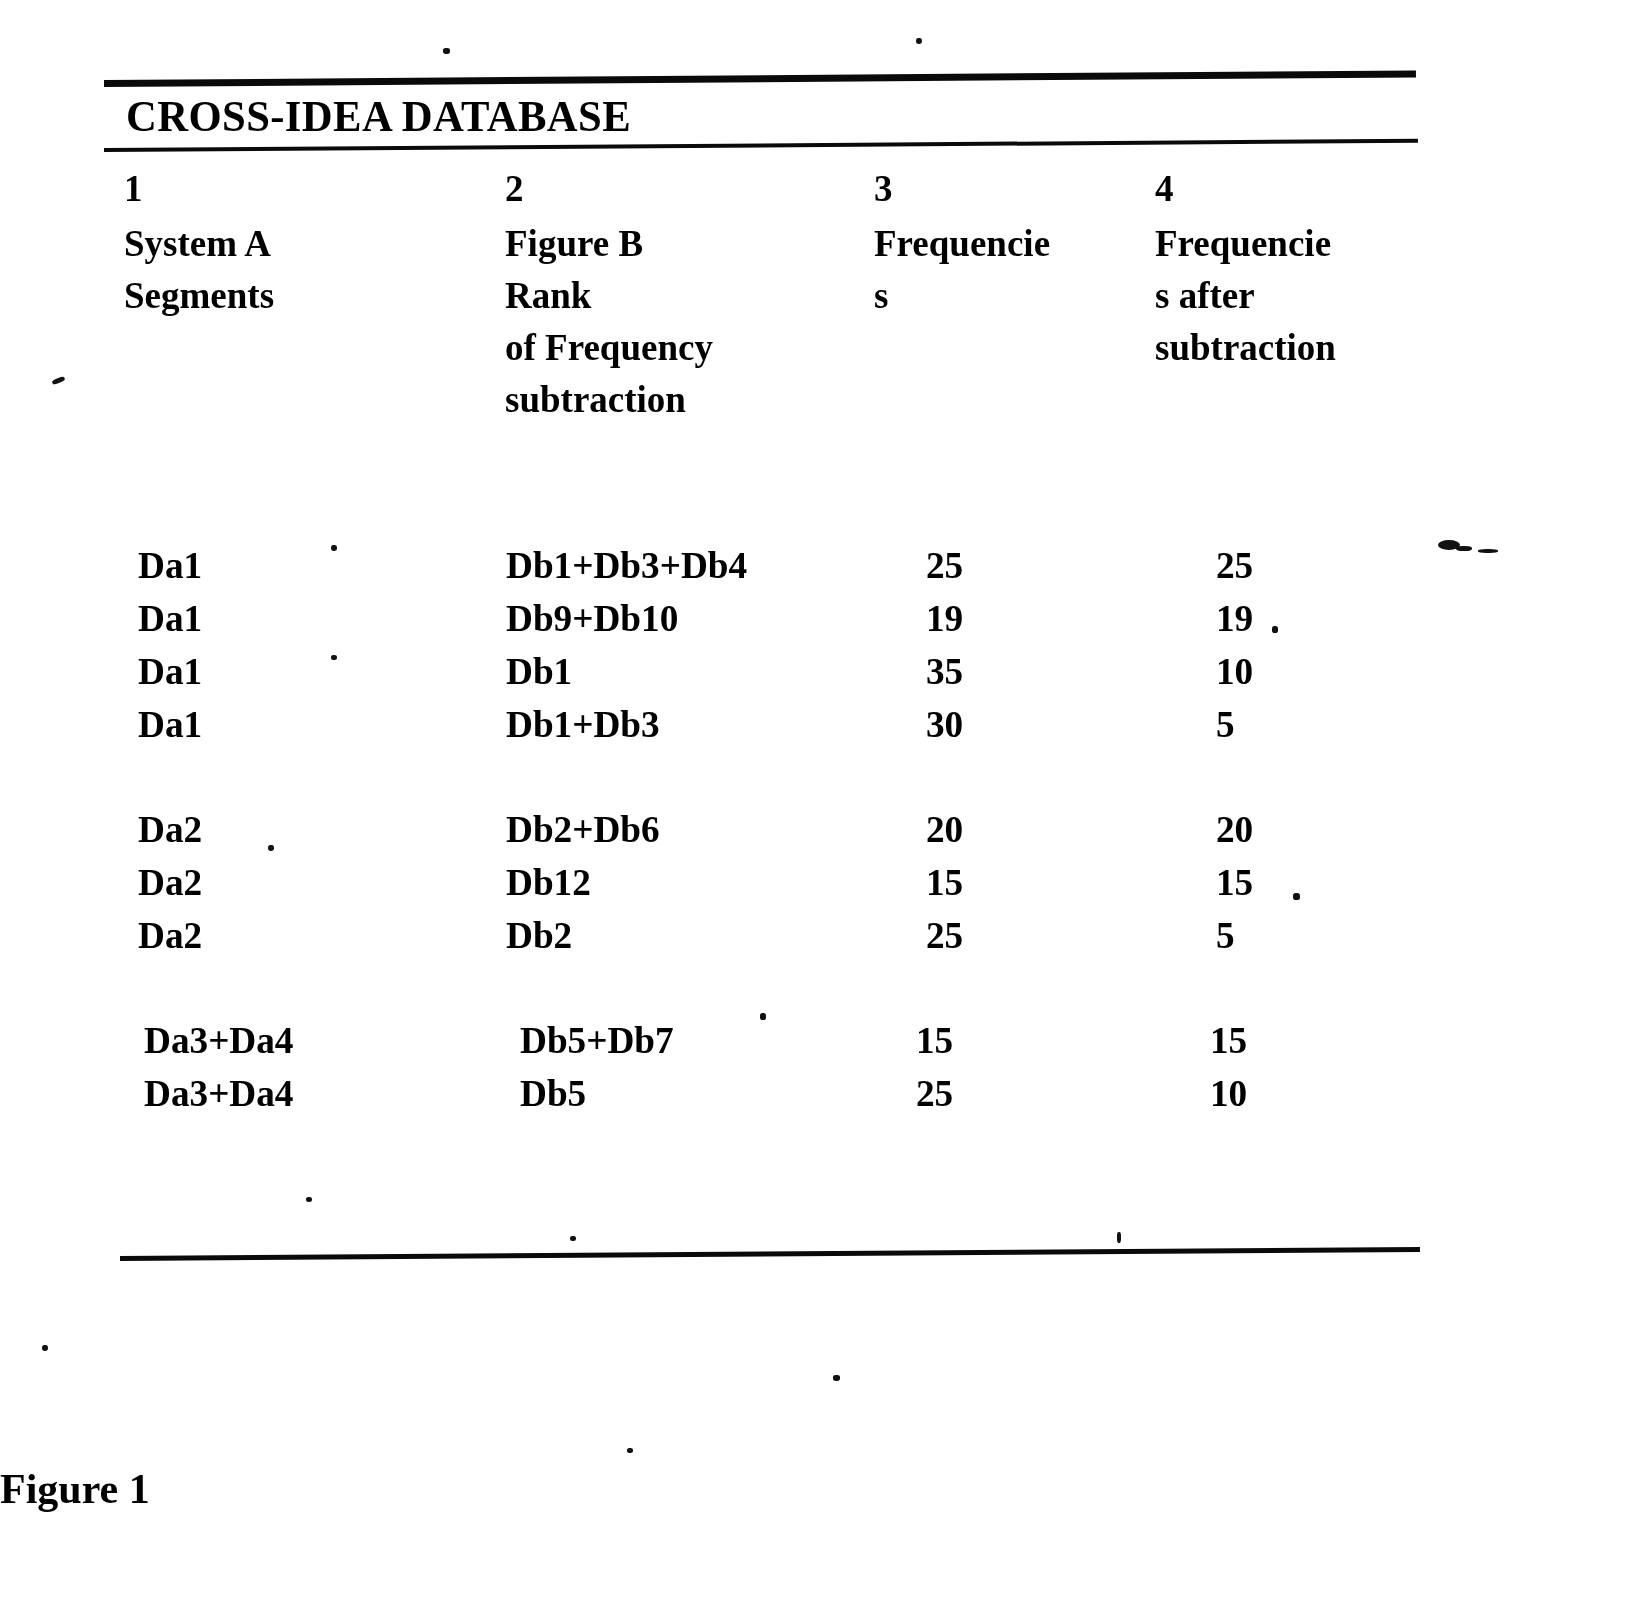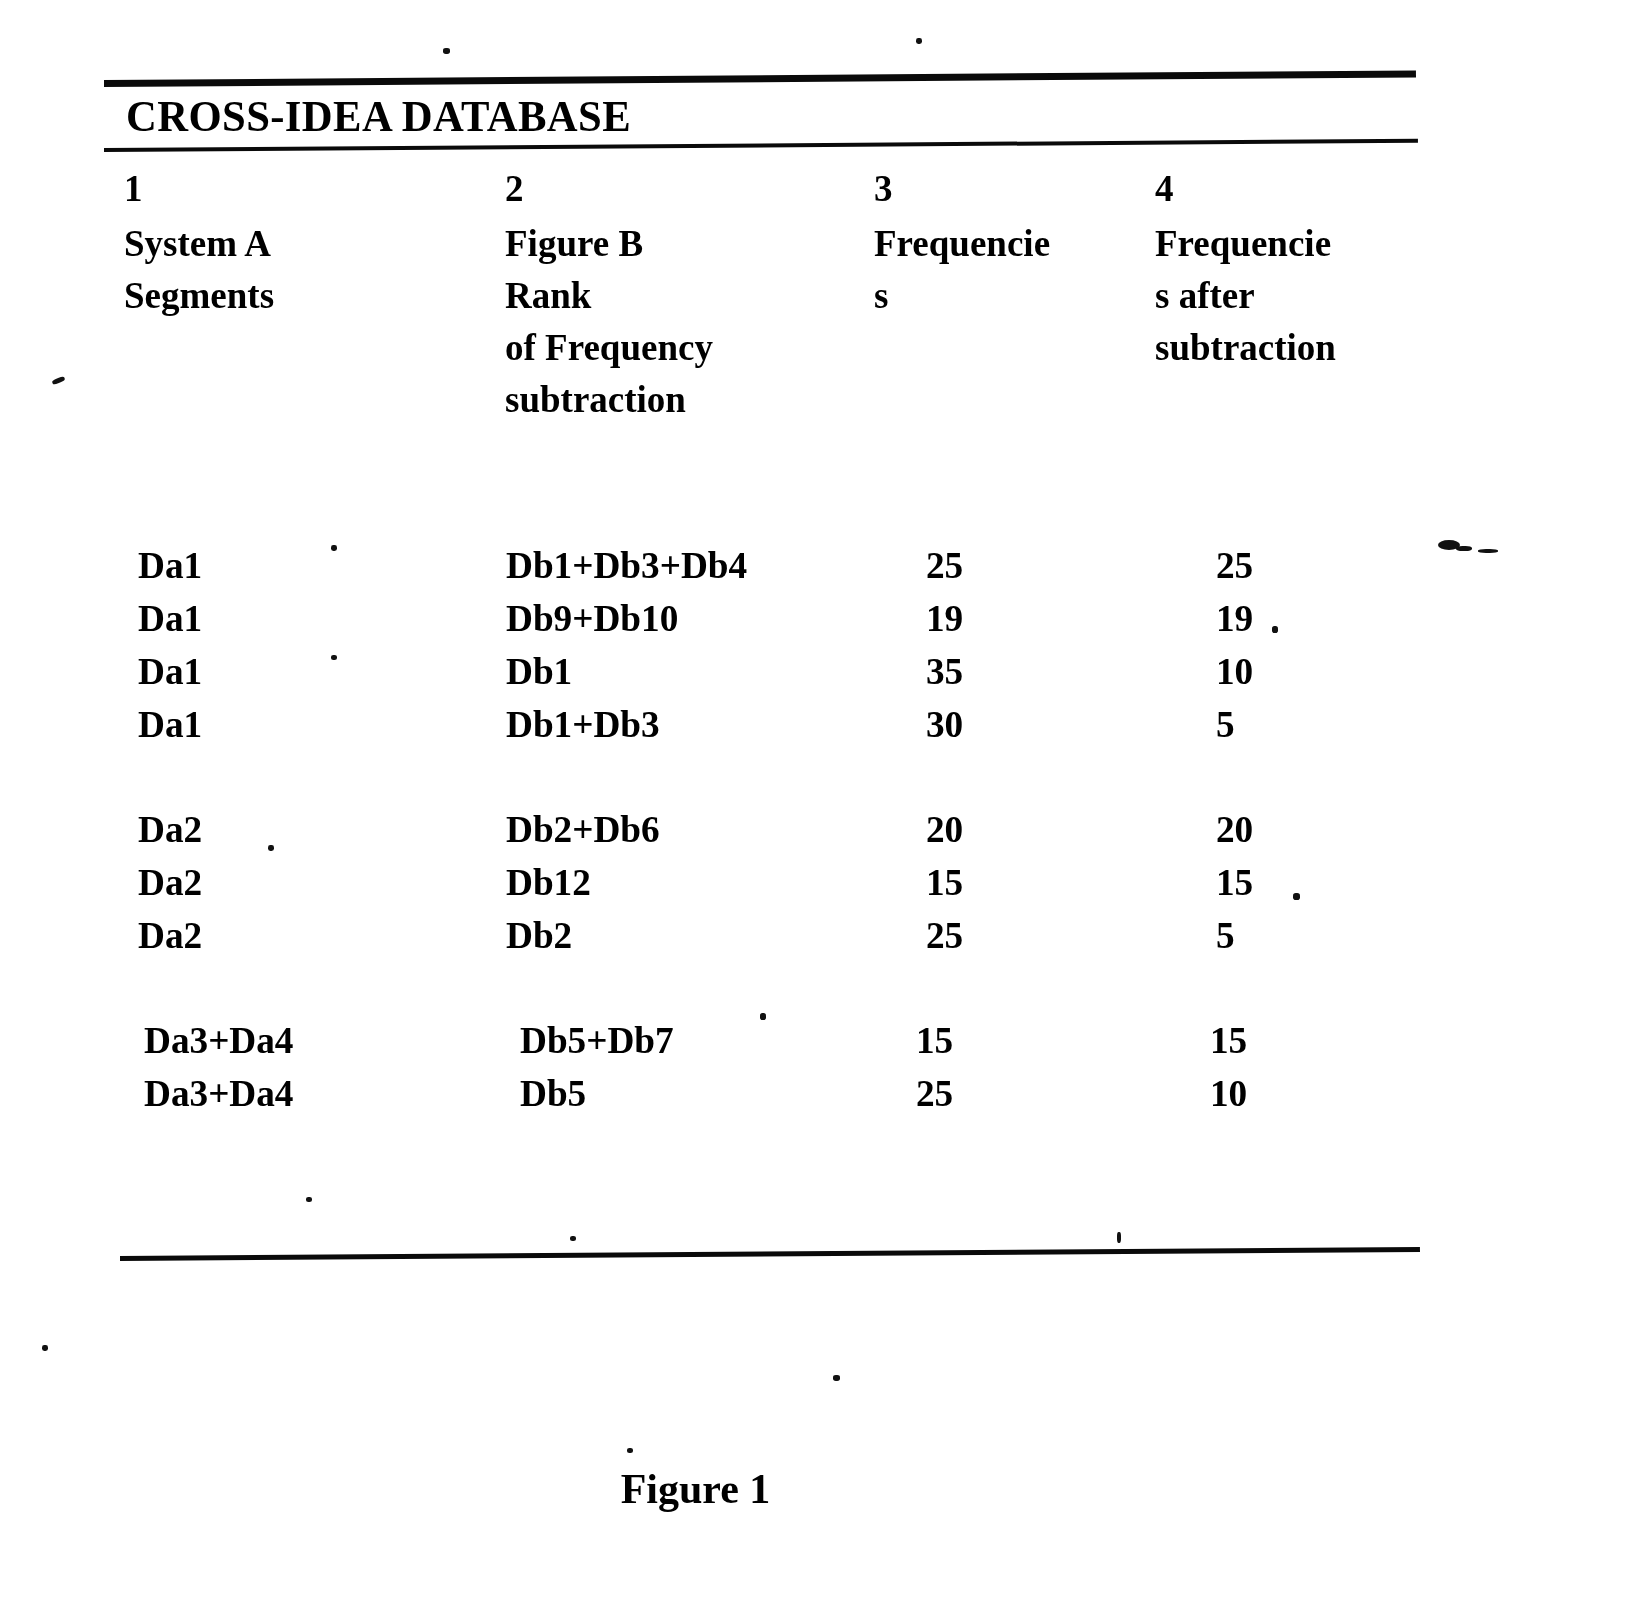--- a/index.html
+++ b/index.html
@@ -133,21 +133,20 @@
   .row.indent .c2 { left: 520px; }
   .row.indent .c3 { left: 916px; }
   .row.indent .c4 { left: 1210px; }
 
   
   .figure-caption {
     position: absolute;
     left: 0;
     top: 1468px;
     width: 1391px;
-    text-align: center;
     font-size: 42px;
     font-weight: bold;
     line-height: 1;
   }
 
   
   .speck {
     position: absolute;
     background: #111;
     border-radius: 40%;

